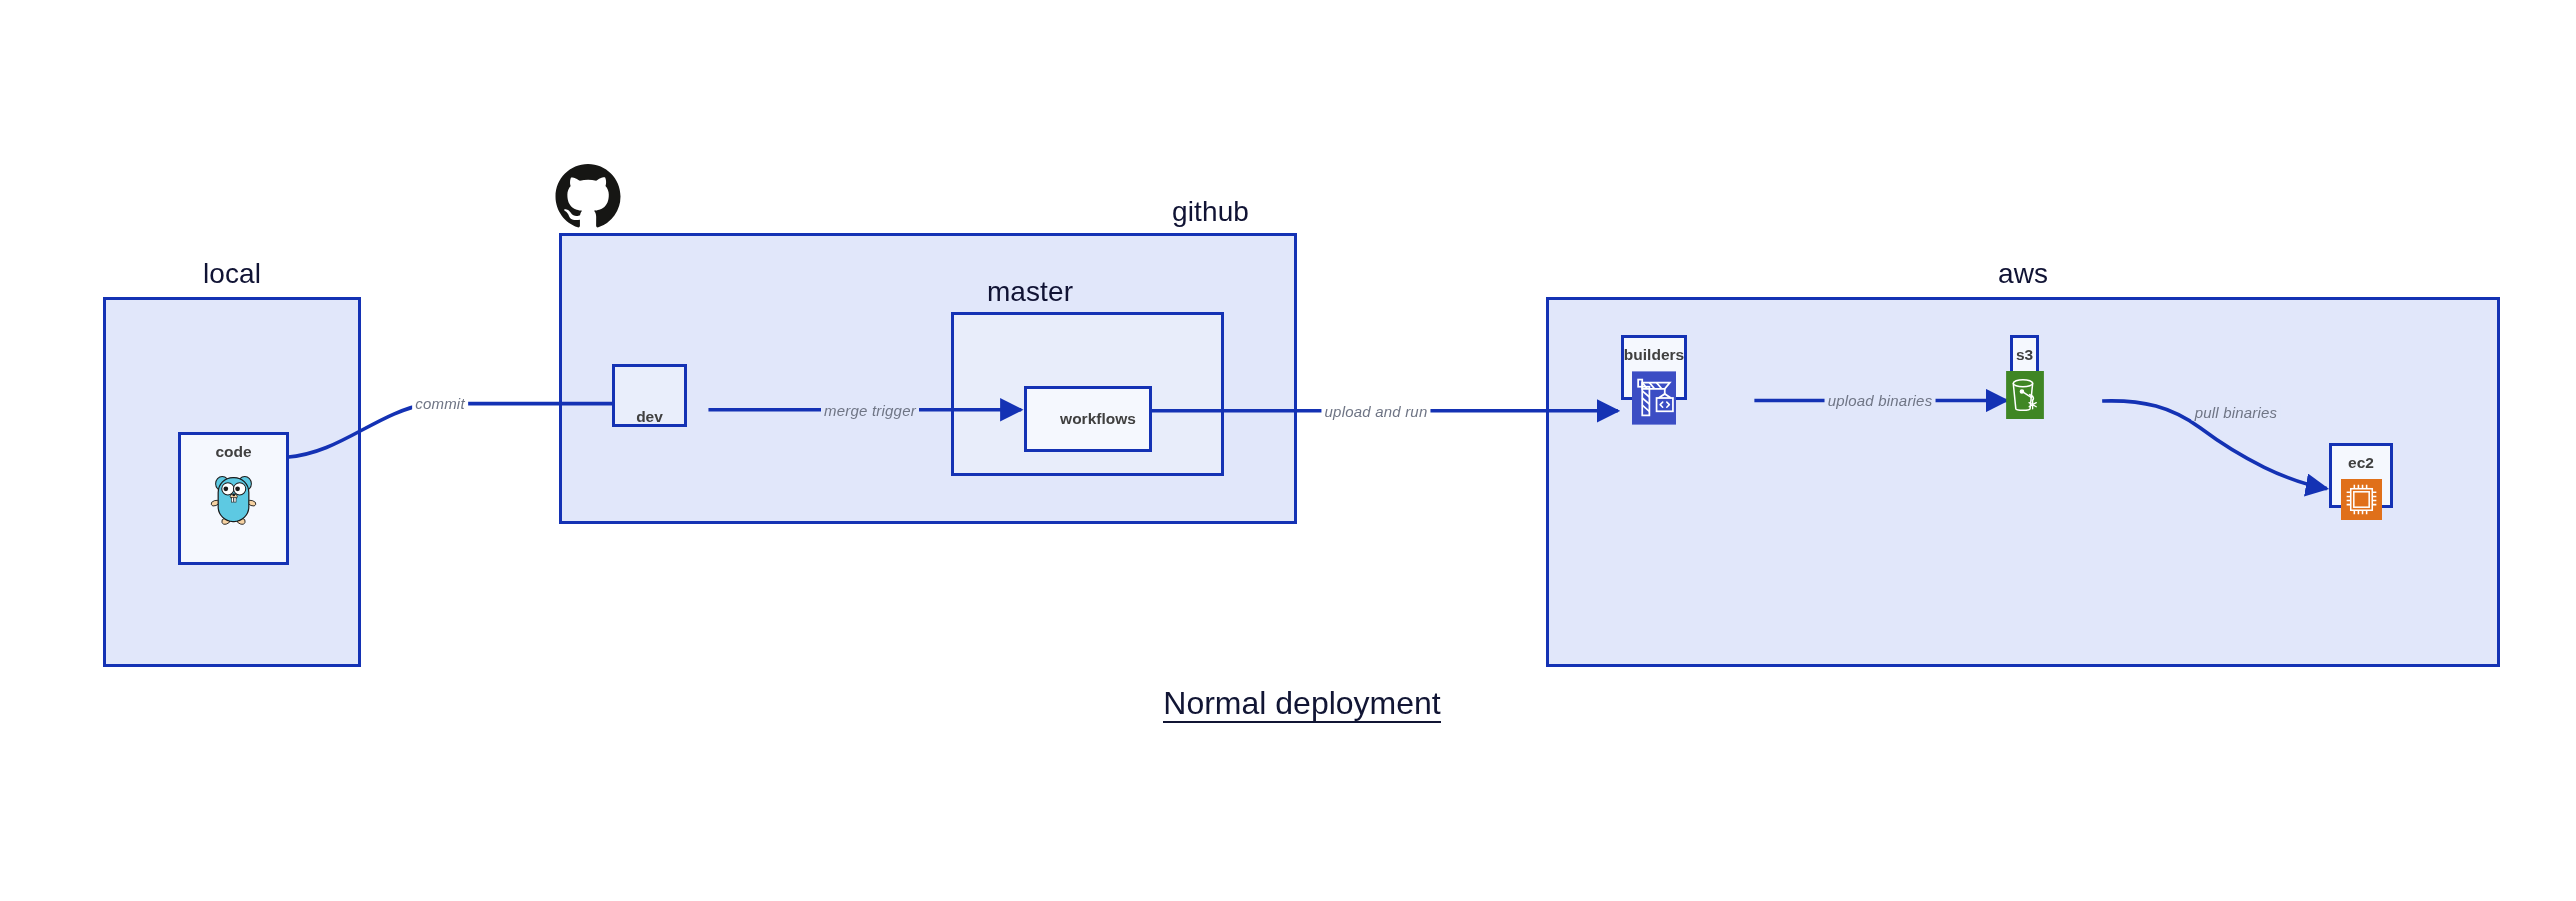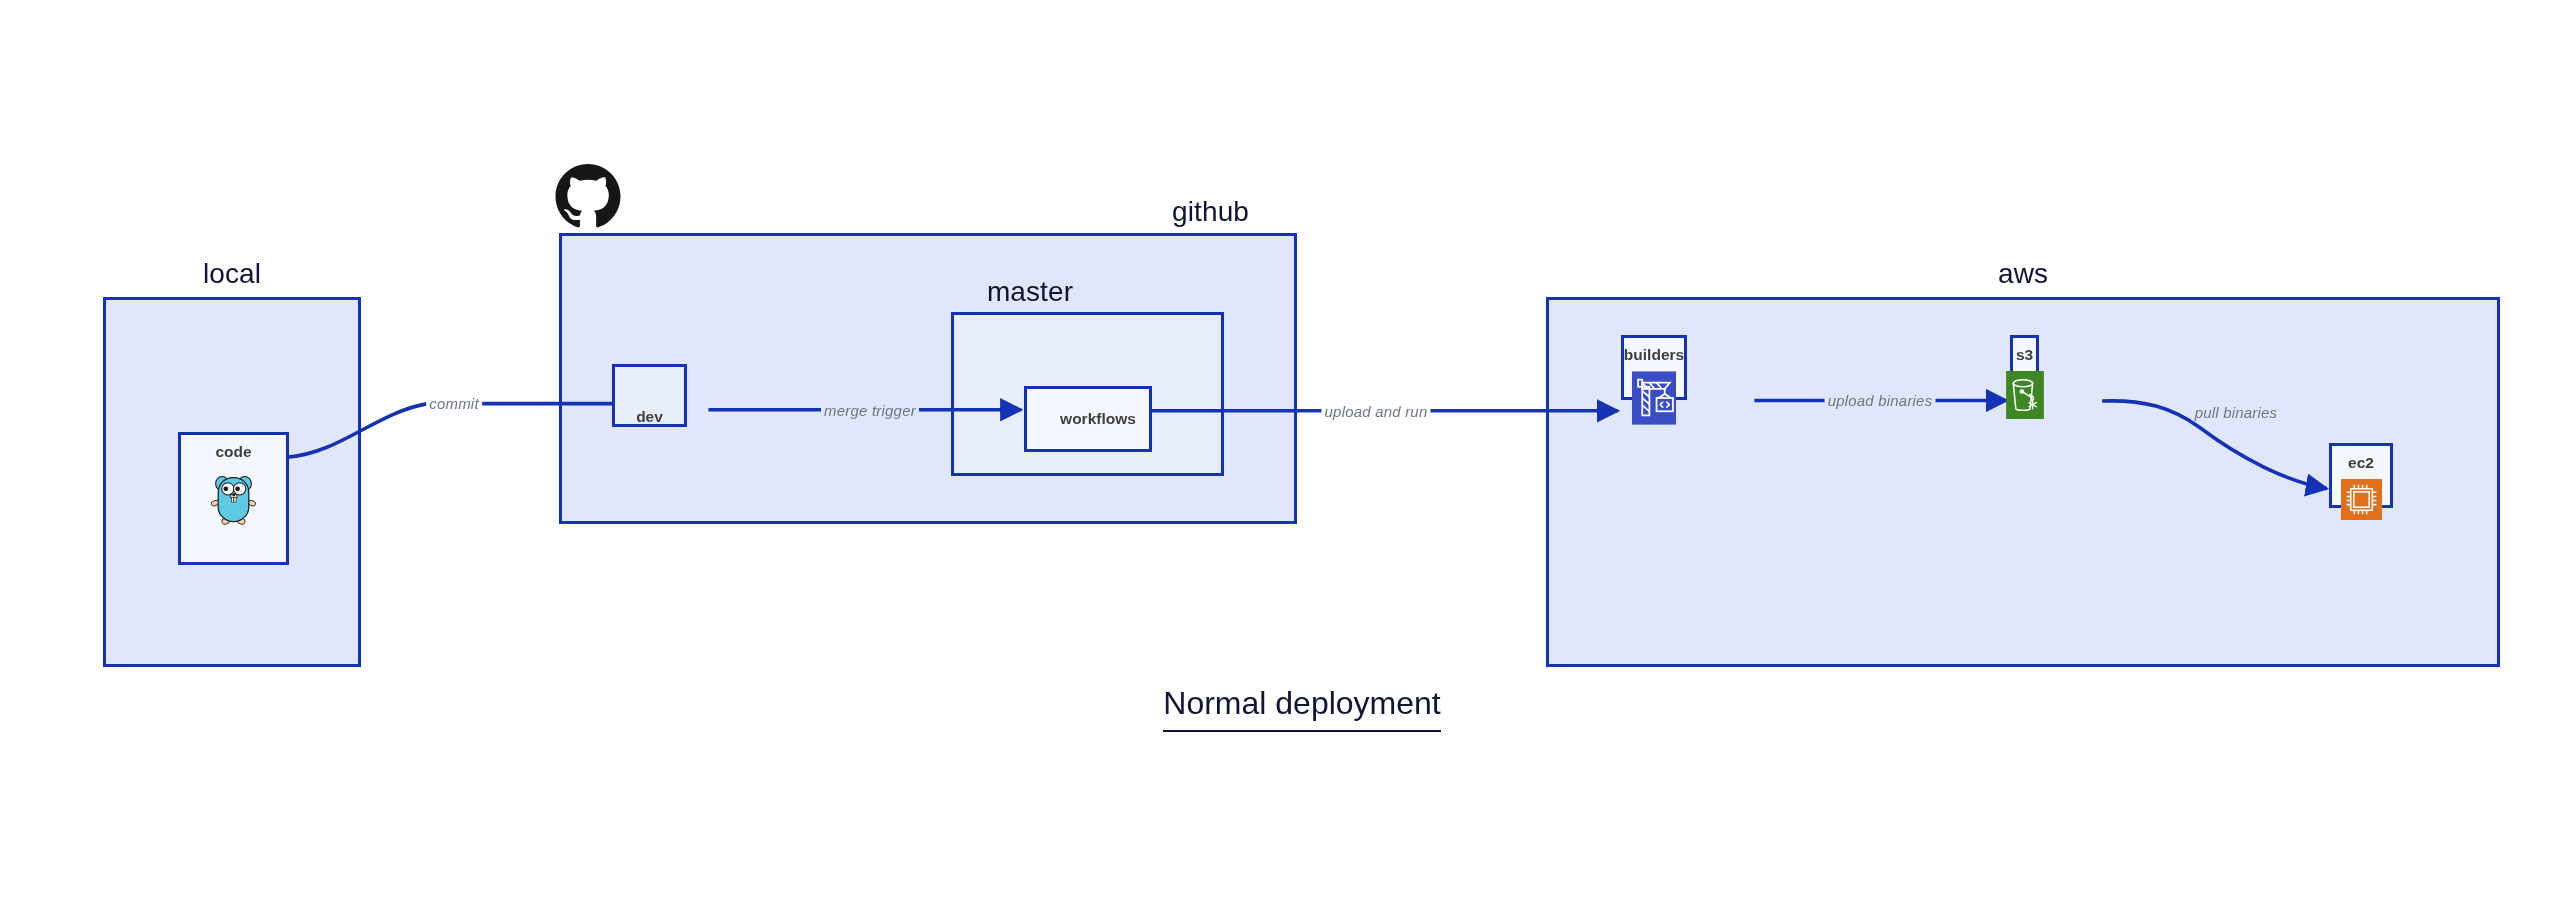--- a/index.html
+++ b/index.html
@@ -97,21 +97,21 @@
     left: 0;
     top: 685px;
     width: 2604px;
     text-align: center;
     color: #111534;
     font-size: 32px;
     font-weight: 400;
   }
   #diagram-title span {
     border-bottom: 2.6px solid #111534;
-    padding-bottom: 9px;
+    padding-bottom: 0;
   }
 </style>
 </head>
 <body>
 
 <div id="canvas">
 
   <div class="cluster" style="left:103px; top:297px; width:258px; height:370px;"></div>
   <div class="cluster-label" style="left:232px; top:258px; transform:translateX(-50%);">local</div>
 
@@ -157,21 +157,21 @@
 
     <g>
       <path d="M 3405 777 L 3895 777" stroke="#1432B4" stroke-width="7" fill="none" marker-end="url(#arrow)"></path>
     </g>
 
     <g>
       <path d="M 4080 778 C 4160 775, 4215 790, 4270 830 C 4350 890, 4440 935, 4516 948" stroke="#1432B4" stroke-width="7" fill="none" marker-end="url(#arrow)"></path>
     </g>
   </svg>
 
-  <div class="edge-label on-white" style="left:454px; top:403px;">commit</div>
+  <div class="edge-label on-white" style="left:440px; top:403px;">commit</div>
 
   <div class="edge-label on-fill" style="left:870px; top:410px;">merge trigger</div>
 
   <div class="edge-label on-white" style="left:1376px; top:411px;">upload and run</div>
 
   <div class="edge-label on-fill" style="left:1880px; top:400px;">upload binaries</div>
 
   <div class="edge-label on-fill" style="left:2236px; top:412px;">pull binaries</div>
 
   <div class="node light" style="left:178px; top:432px; width:111px; height:133px;">

